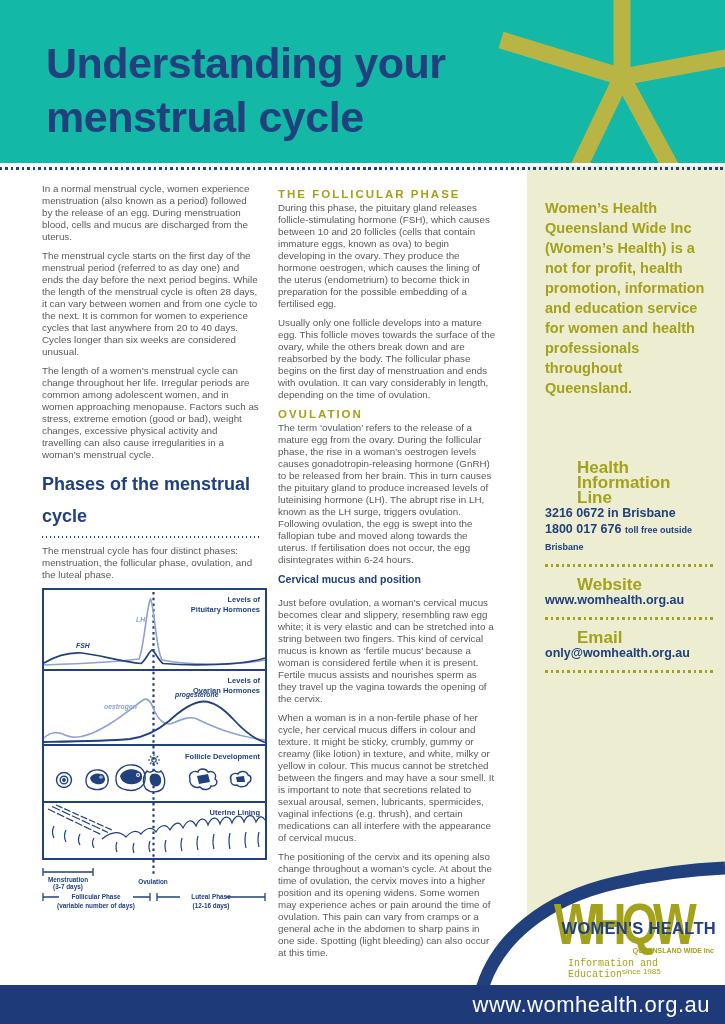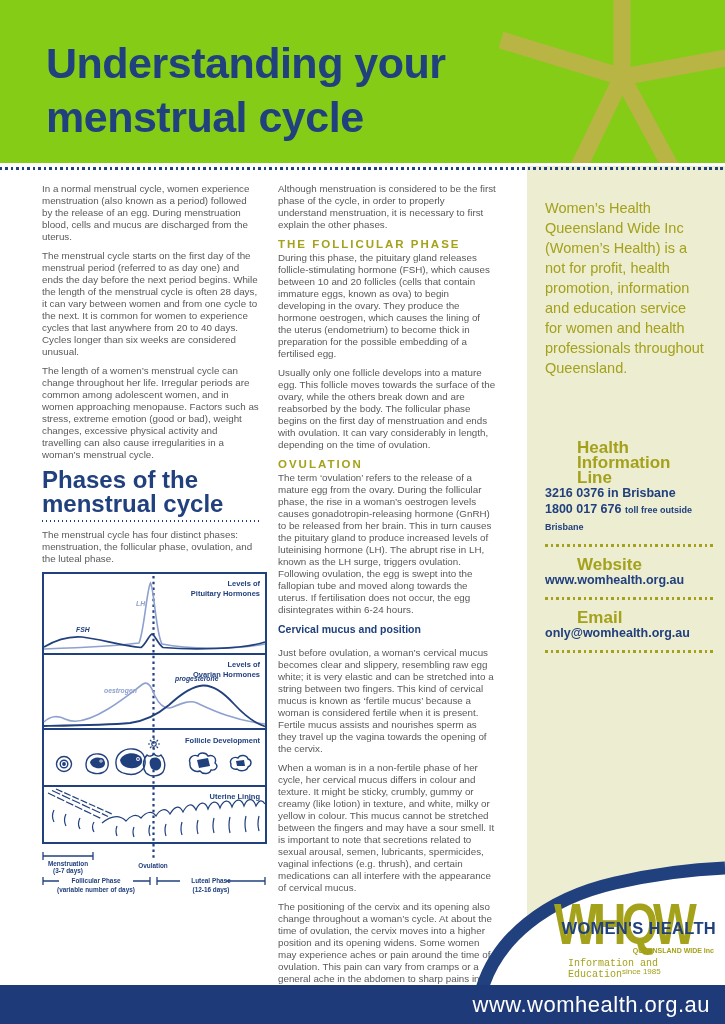--- a/index.html
+++ b/index.html
@@ -1,40 +1,40 @@
 <!DOCTYPE html>
 <html><head>
 <meta charset="utf-8">
 <style>
   html,body{margin:0;padding:0;}
   .page{position:relative;width:725px;height:1024px;background:#ffffff;overflow:hidden;
         font-family:"Liberation Sans","DejaVu Sans",sans-serif;}
   
-  .header{position:absolute;left:0;top:0;width:725px;height:163px;background:#84cc16;overflow:hidden;}
+  .header{position:absolute;left:0;top:0;width:725px;height:163px;background:#14b8a6;overflow:hidden;}
   .header h1{position:absolute;left:46px;top:36px;margin:0;width:520px;
              font-size:43px;line-height:54px;font-weight:bold;color:#21407e;letter-spacing:-0.5px;}
   .header-star{position:absolute;left:455px;top:0;}
   .rule-navy{position:absolute;left:0;top:167px;width:725px;height:3px;z-index:5;
              background:repeating-linear-gradient(90deg,#21407e 0 2.5px,transparent 2.5px 5.5px);}
   
   .sidebar-bg{position:absolute;left:527px;top:166px;width:198px;height:819px;background:#ededd2;}
   .sidebar{position:absolute;left:545px;top:198px;width:160px;z-index:4;}
-  .sidebar .about{margin:0 0 62px 0;font-size:14.5px;line-height:20px;font-weight:normal;color:#a4a11a;}
+  .sidebar .about{margin:0 0 62px 0;font-size:14.5px;line-height:20px;font-weight:bold;color:#a4a11a;}
   .contact-label{font-size:17px;font-weight:bold;color:#a4a11a;line-height:15px;padding-left:32px;}
   .contact-line{font-size:12.5px;font-weight:bold;color:#21407e;line-height:16px;}
   .contact-note{font-size:9px;font-weight:bold;color:#21407e;}
   .sep-olive{width:168px;height:3px;margin:9px 0 10px 0;
              background:repeating-linear-gradient(90deg,#a4a11a 0 2.5px,transparent 2.5px 5.5px);}
   
   .col{position:absolute;top:183px;color:#58595b;}
   .col1{left:42px;width:217px;}
   .col2{left:278px;width:218px;}
   p.body{margin:0 0 7px 0;font-size:9.8px;line-height:12px;color:#58595b;}
   p.lead{margin:0 0 8px 0;font-size:13.5px;line-height:17px;color:#b2b238;}
-  h2.phases{margin:6px 0 4px 0;font-size:24px;line-height:24px;font-weight:bold;color:#21407e;}
+  h2.phases{margin:6px 0 4px 0;font-size:18px;line-height:32px;font-weight:bold;color:#21407e;}
   .rule-dot-sm{width:217px;height:2px;margin:0 0 7px 0;
                background:repeating-linear-gradient(90deg,#21407e 0 1.5px,transparent 1.5px 4px);}
   h3.olive{margin:5px 0 2px 0;font-size:11.5px;font-weight:bold;color:#a4a11a;letter-spacing:2px;}
   h4.navy{margin:5px 0 12px 0;font-size:10.5px;font-weight:bold;color:#21407e;}
   
   .diagram{margin-top:5px;display:block;}
   .dg-label{font-size:7.5px;font-weight:bold;fill:#21407e;}
   .dg-curve-label{font-size:6.8px;font-weight:bold;font-style:italic;fill:#21407e;}
   .dg-curve-label.lt{fill:#8ea1cf;}
   .dg-ann{font-size:6.4px;font-weight:bold;fill:#21407e;}
@@ -180,38 +180,37 @@
       <text class="dg-ann" x="26" y="301" text-anchor="middle">(3-7 days)</text>
       <text class="dg-ann" x="111" y="296" text-anchor="middle">Ovulation</text>
       <text class="dg-ann" x="54" y="311" text-anchor="middle">Follicular Phase</text>
       <text class="dg-ann" x="54" y="320" text-anchor="middle">(variable number of days)</text>
       <text class="dg-ann" x="169" y="311" text-anchor="middle">Luteal Phase</text>
       <text class="dg-ann" x="169" y="320" text-anchor="middle">(12-16 days)</text>
     </svg>
   </div>
 
   <div class="col col2">
-    <p class="body">Although menstruation is considered to be the first phase of the cycle, in order to properly understand menstruation, it is necessary to first explain the other phases.</p>
     <h3 class="olive">THE FOLLICULAR PHASE</h3>
     <p class="body">During this phase, the pituitary gland releases follicle-stimulating hormone (FSH), which causes between 10 and 20 follicles (cells that contain immature eggs, known as ova) to begin developing in the ovary. They produce the hormone oestrogen, which causes the lining of the uterus (endometrium) to become thick in preparation for the possible embedding of a fertilised egg.</p>
     <p class="body">Usually only one follicle develops into a mature egg. This follicle moves towards the surface of the ovary, while the others break down and are reabsorbed by the body. The follicular phase begins on the first day of menstruation and ends with ovulation. It can vary considerably in length, depending on the time of ovulation.</p>
     <h3 class="olive">OVULATION</h3>
     <p class="body">The term ‘ovulation’ refers to the release of a mature egg from the ovary. During the follicular phase, the rise in a woman’s oestrogen levels causes gonadotropin-releasing hormone (GnRH) to be released from her brain. This in turn causes the pituitary gland to produce increased levels of luteinising hormone (LH). The abrupt rise in LH, known as the LH surge, triggers ovulation. Following ovulation, the egg is swept into the fallopian tube and moved along towards the uterus. If fertilisation does not occur, the egg disintegrates within 6-24 hours.</p>
     <h4 class="navy">Cervical mucus and position</h4>
     <p class="body">Just before ovulation, a woman’s cervical mucus becomes clear and slippery, resembling raw egg white; it is very elastic and can be stretched into a string between two fingers. This kind of cervical mucus is known as ‘fertile mucus’ because a woman is considered fertile when it is present. Fertile mucus assists and nourishes sperm as they travel up the vagina towards the opening of the cervix.</p>
     <p class="body">When a woman is in a non-fertile phase of her cycle, her cervical mucus differs in colour and texture. It might be sticky, crumbly, gummy or creamy (like lotion) in texture, and white, milky or yellow in colour. This mucus cannot be stretched between the fingers and may have a sour smell. It is important to note that secretions related to sexual arousal, semen, lubricants, spermicides, vaginal infections (e.g. thrush), and certain medications can all interfere with the appearance of cervical mucus.</p>
     <p class="body">The positioning of the cervix and its opening also change throughout a woman’s cycle. At about the time of ovulation, the cervix moves into a higher position and its opening widens. Some women may experience aches or pain around the time of ovulation. This pain can vary from cramps or a general ache in the abdomen to sharp pains in one side. Spotting (light bleeding) can also occur at this time.</p>
   </div>
 
   <div class="sidebar">
     <p class="about">Women’s Health Queensland Wide Inc (Women’s Health) is a not for profit, health promotion, information and education service for women and health professionals throughout Queensland.</p>
 
     <div>
       <div class="contact-label">Health Information Line</div>
-      <div class="contact-line">3216 0376 in Brisbane</div>
+      <div class="contact-line">3216 0672 in Brisbane</div>
       <div class="contact-line"><span>1800 017 676</span> <span class="contact-note">toll free outside Brisbane</span></div>
       <div class="sep-olive"></div>
     </div>
 
     <div>
       <div class="contact-label">Website</div>
       <div class="contact-line">www.womhealth.org.au</div>
       <div class="sep-olive"></div>
     </div>
 

